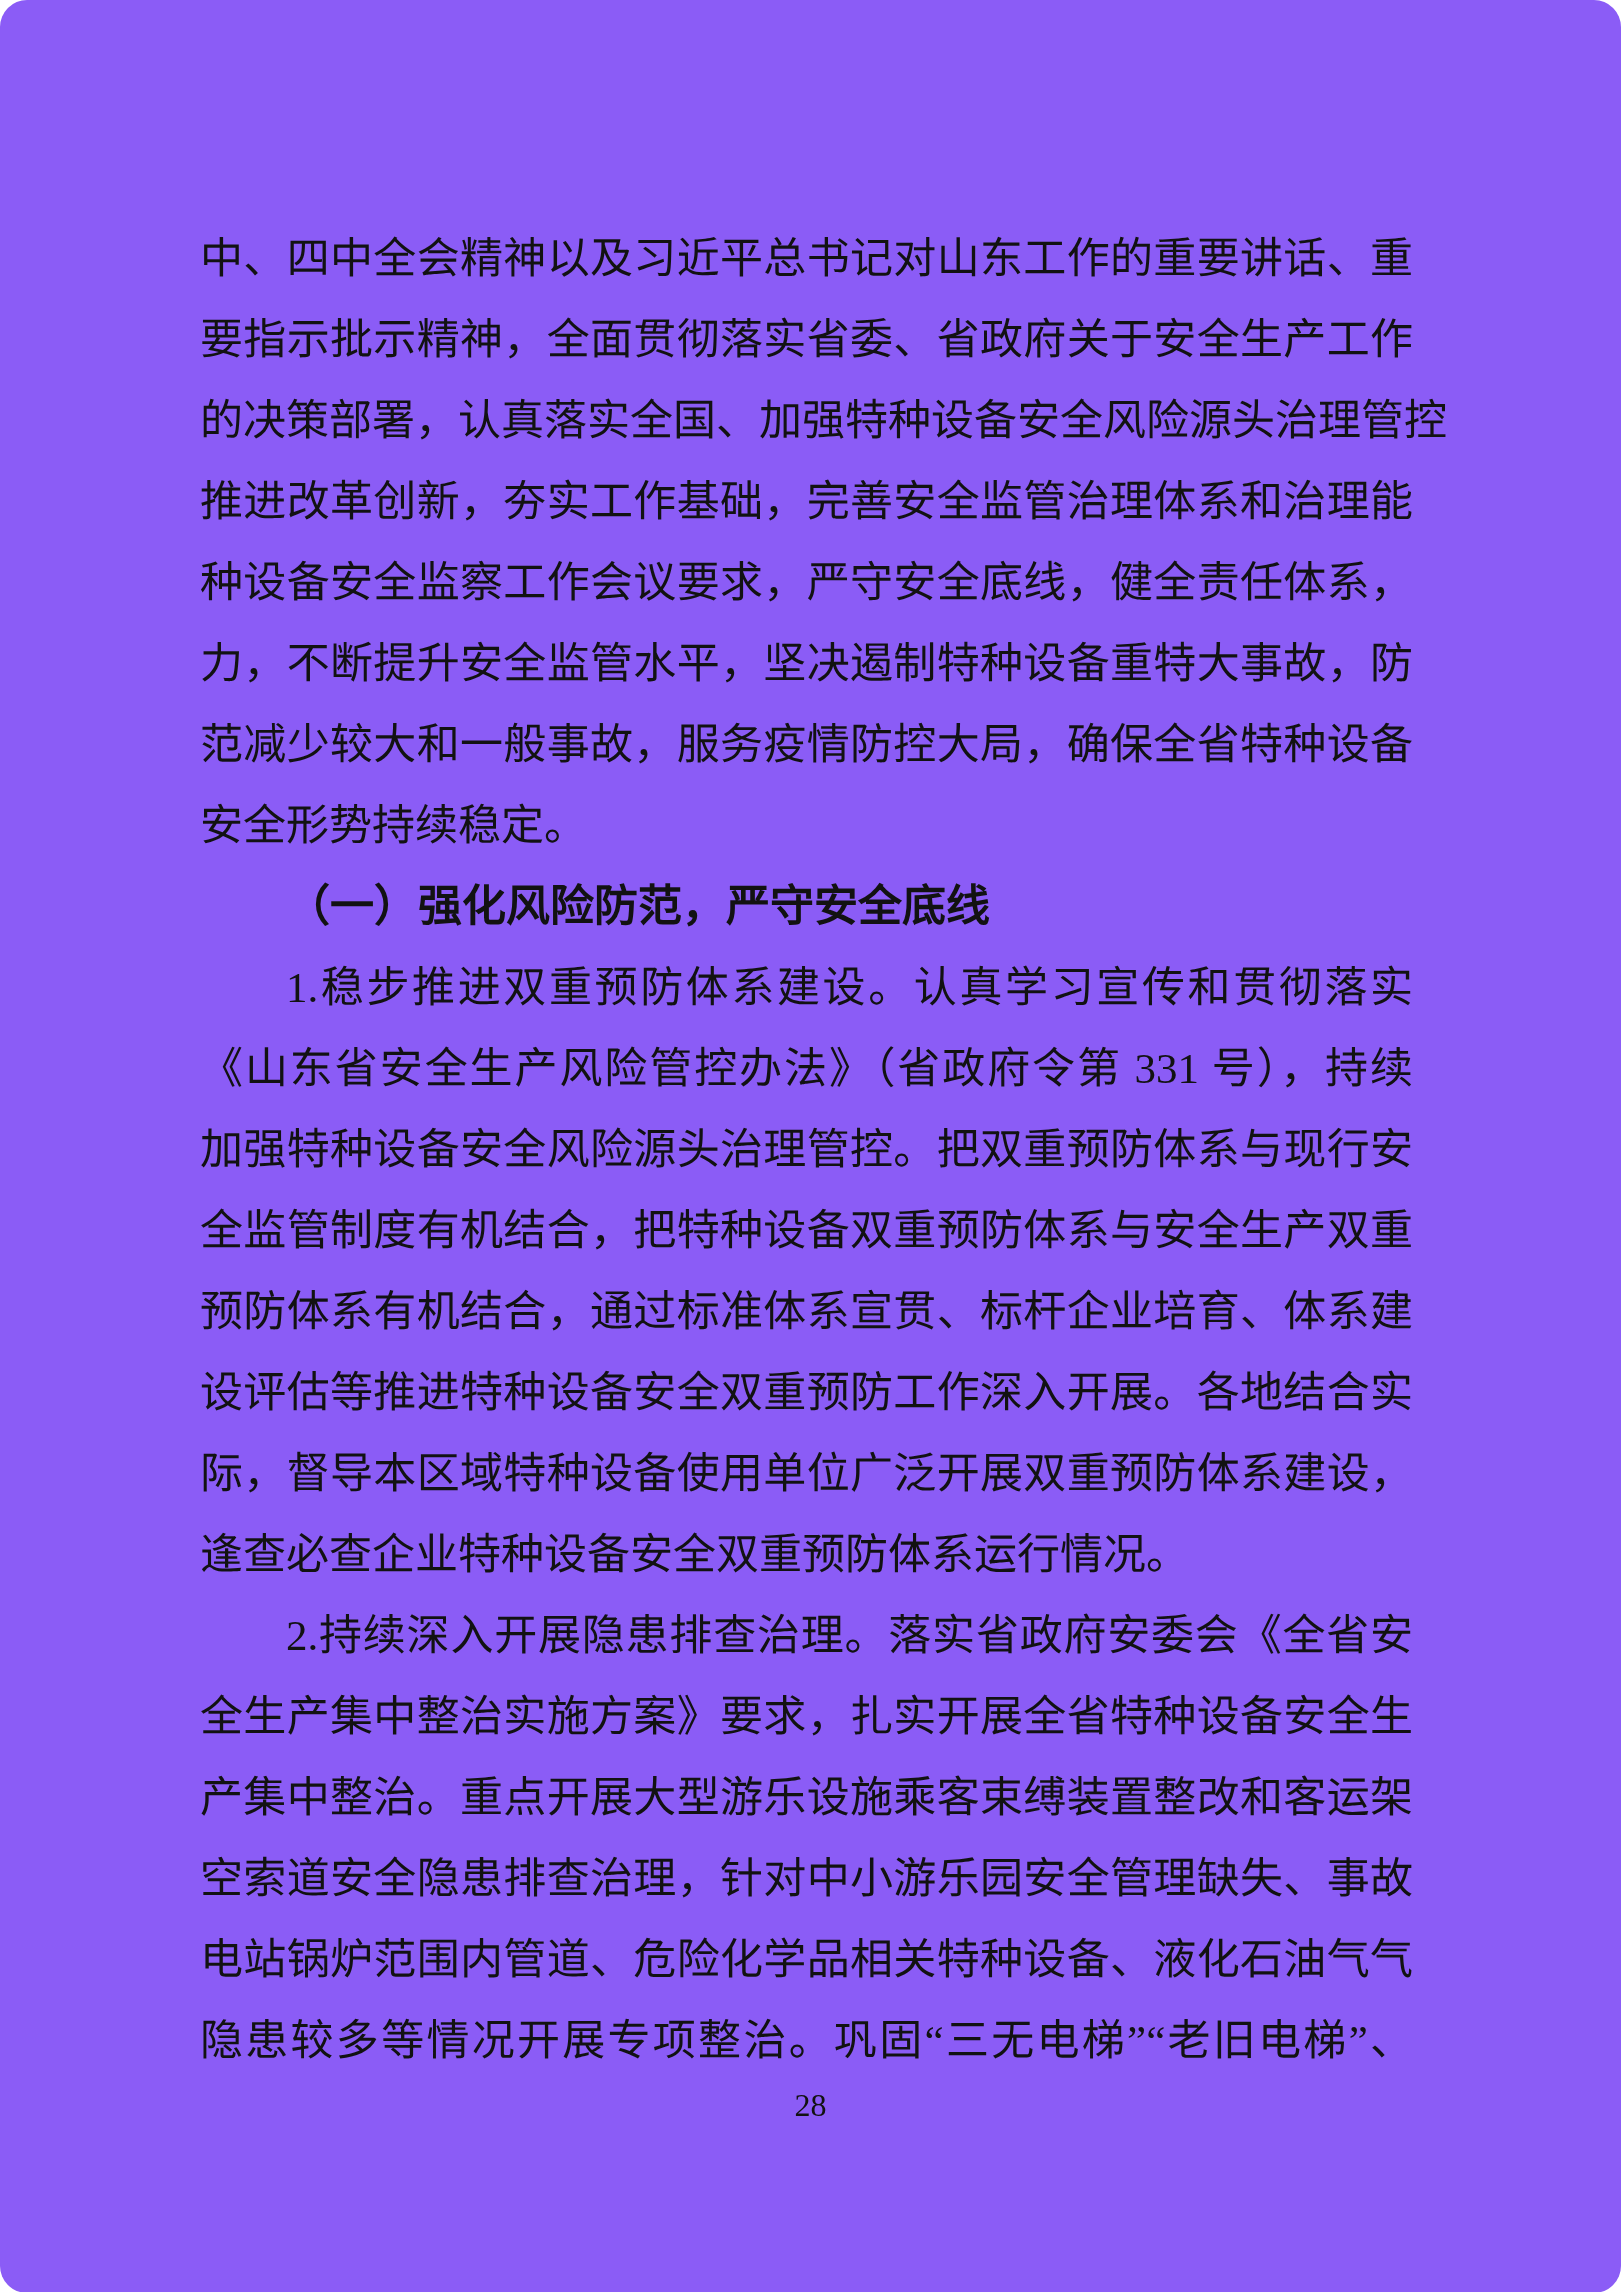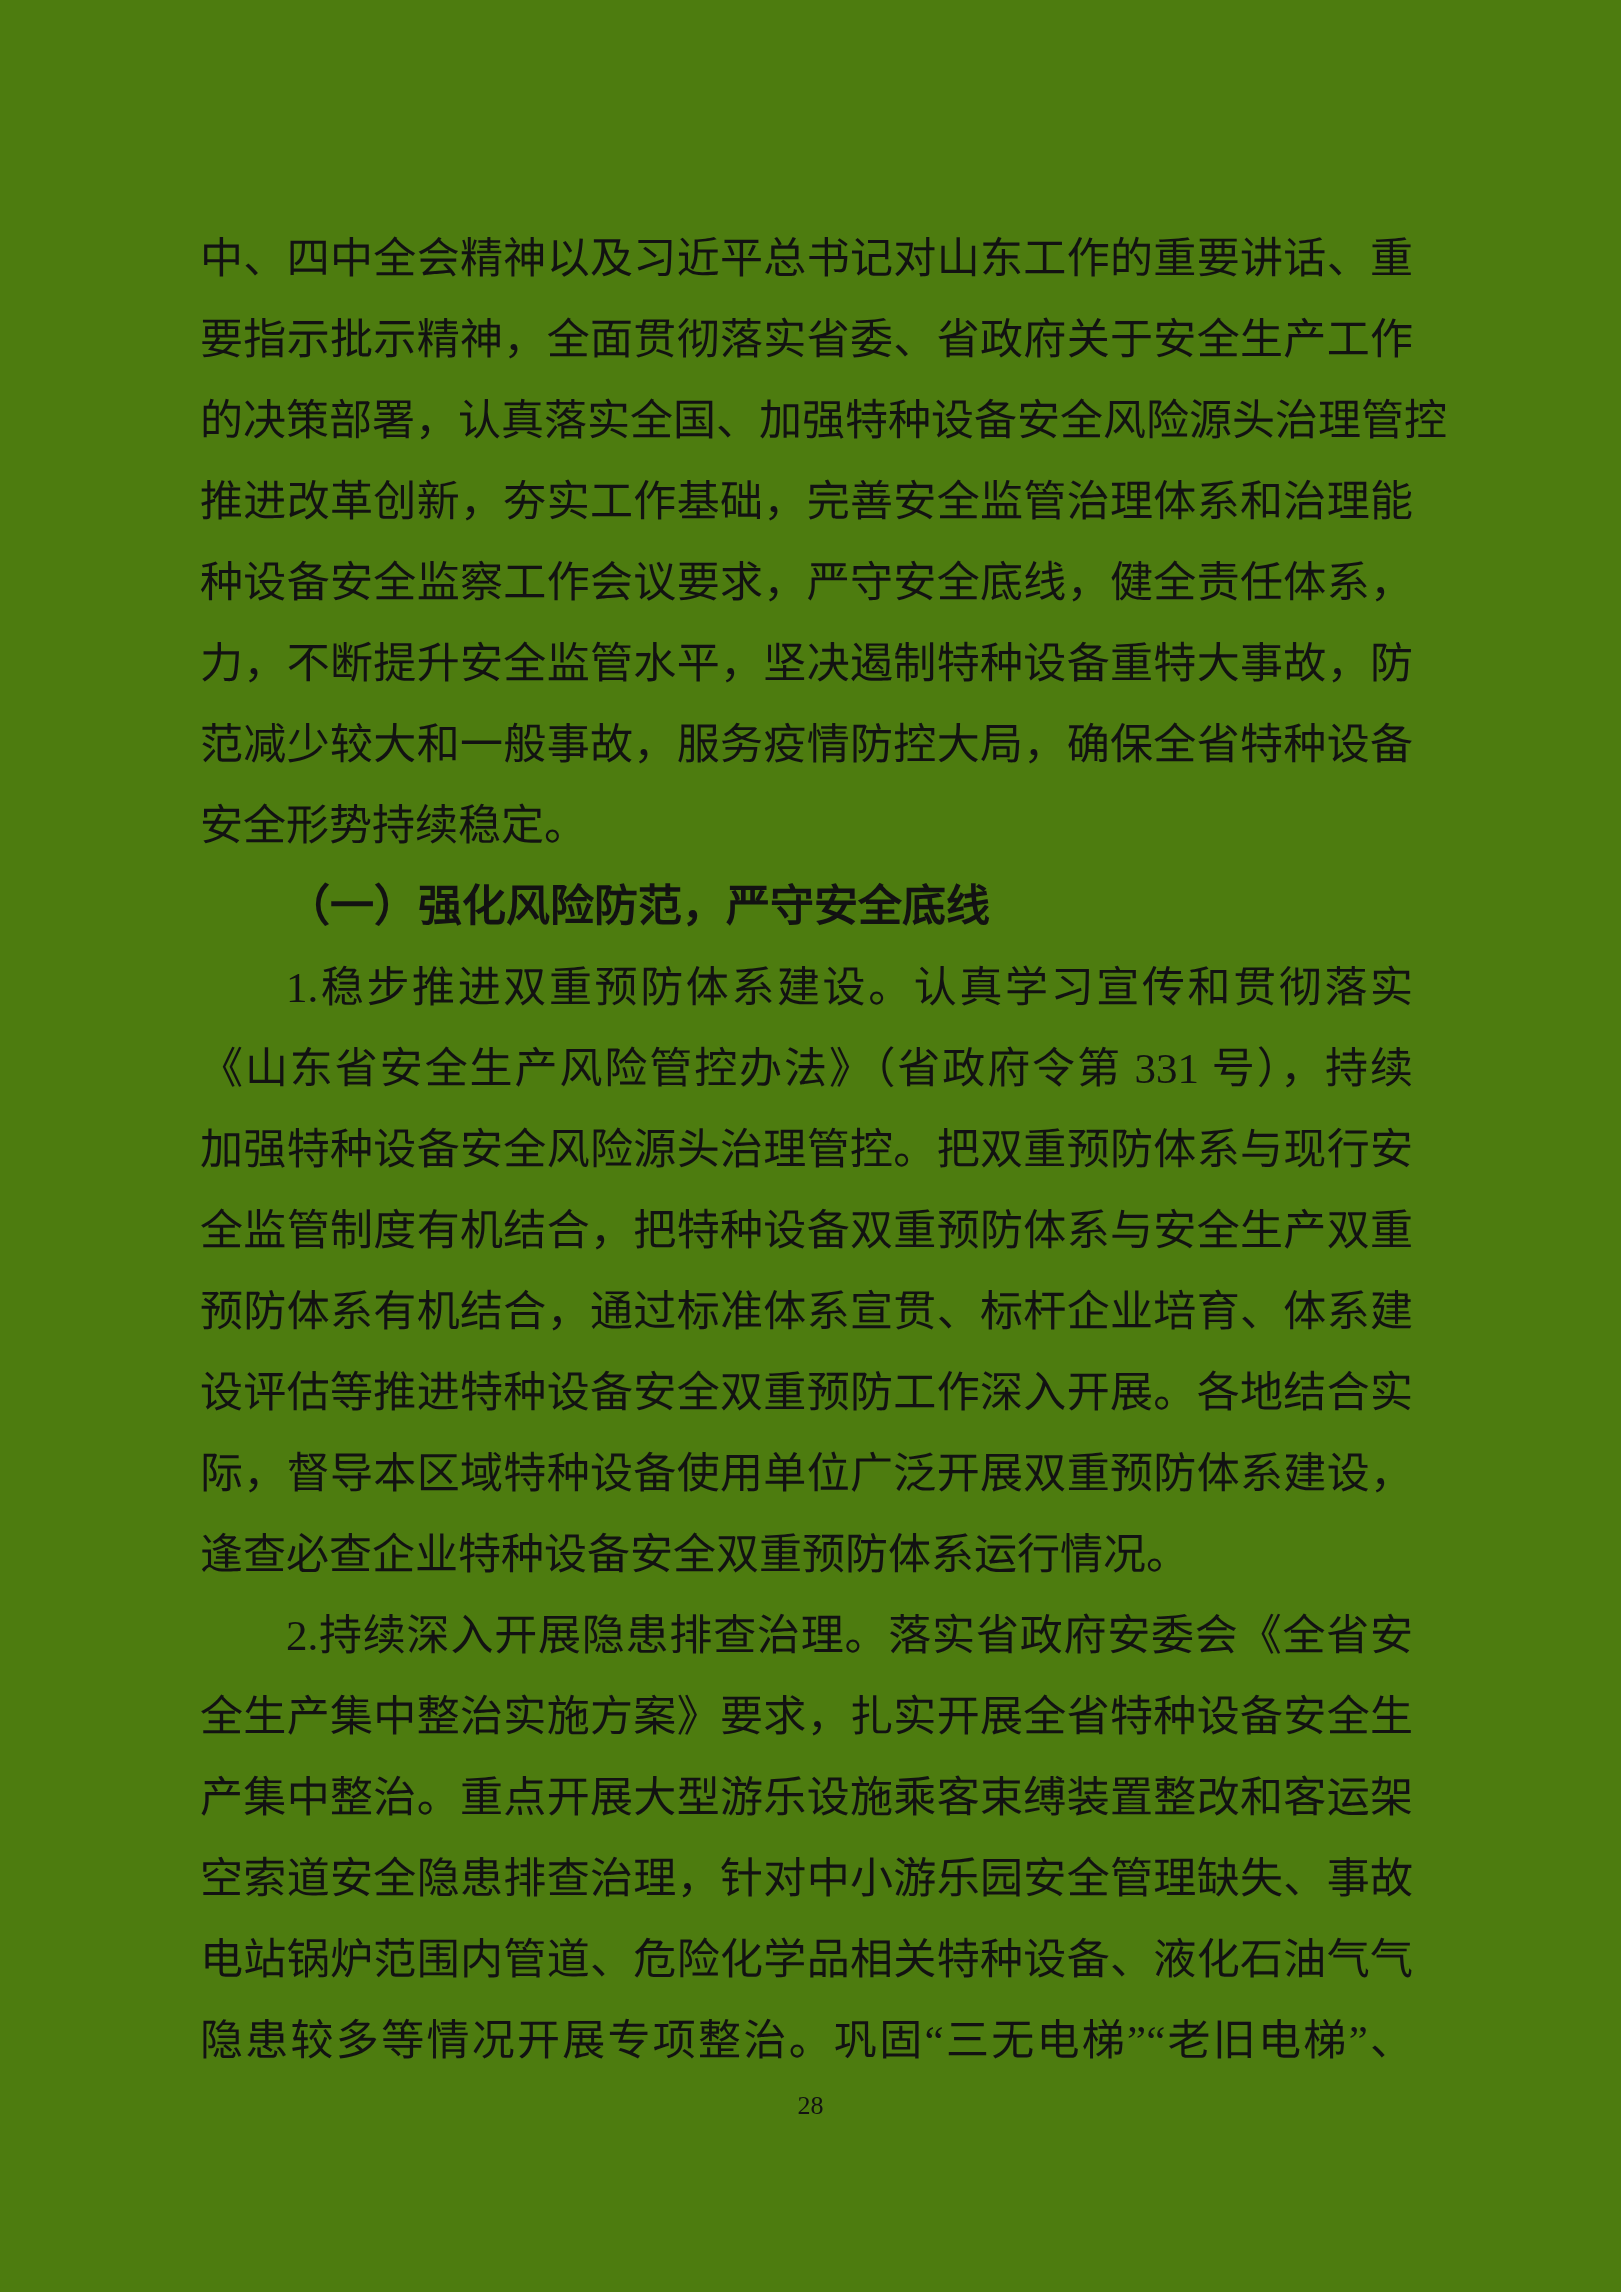--- a/index.html
+++ b/index.html
@@ -4,24 +4,25 @@
 <style>
   html, body {
     margin: 0;
     padding: 0;
     background: #ffffff;
   }
   .page {
     position: relative;
     width: 1621px;
     height: 2293px;
-    background: #4d7c0f;
+    background: #8b5cf6;
     overflow: hidden;
     font-family: "Liberation Serif", "DejaVu Serif", serif;
     color: #121212;
+    border-radius: 27px;
   }
   .text-block {
     position: absolute;
     left: 200px;
     top: 218px;
     width: 1213px;
   }
   .line {
     display: block;
     height: 81px;
@@ -49,21 +50,21 @@
     font-size: 44px;
     text-align: center;
     text-align-last: left;
   }
   .page-number {
     position: absolute;
     top: 2086px;
     left: 0;
     width: 1621px;
     text-align: center;
-    font-size: 26px;
+    font-size: 32px;
     line-height: 39px;
     color: #121212;
     font-family: "Liberation Serif", "DejaVu Serif", serif;
   }
 </style>
 </head>
 <body>
 
 <div class="page">
   <div class="text-block">

